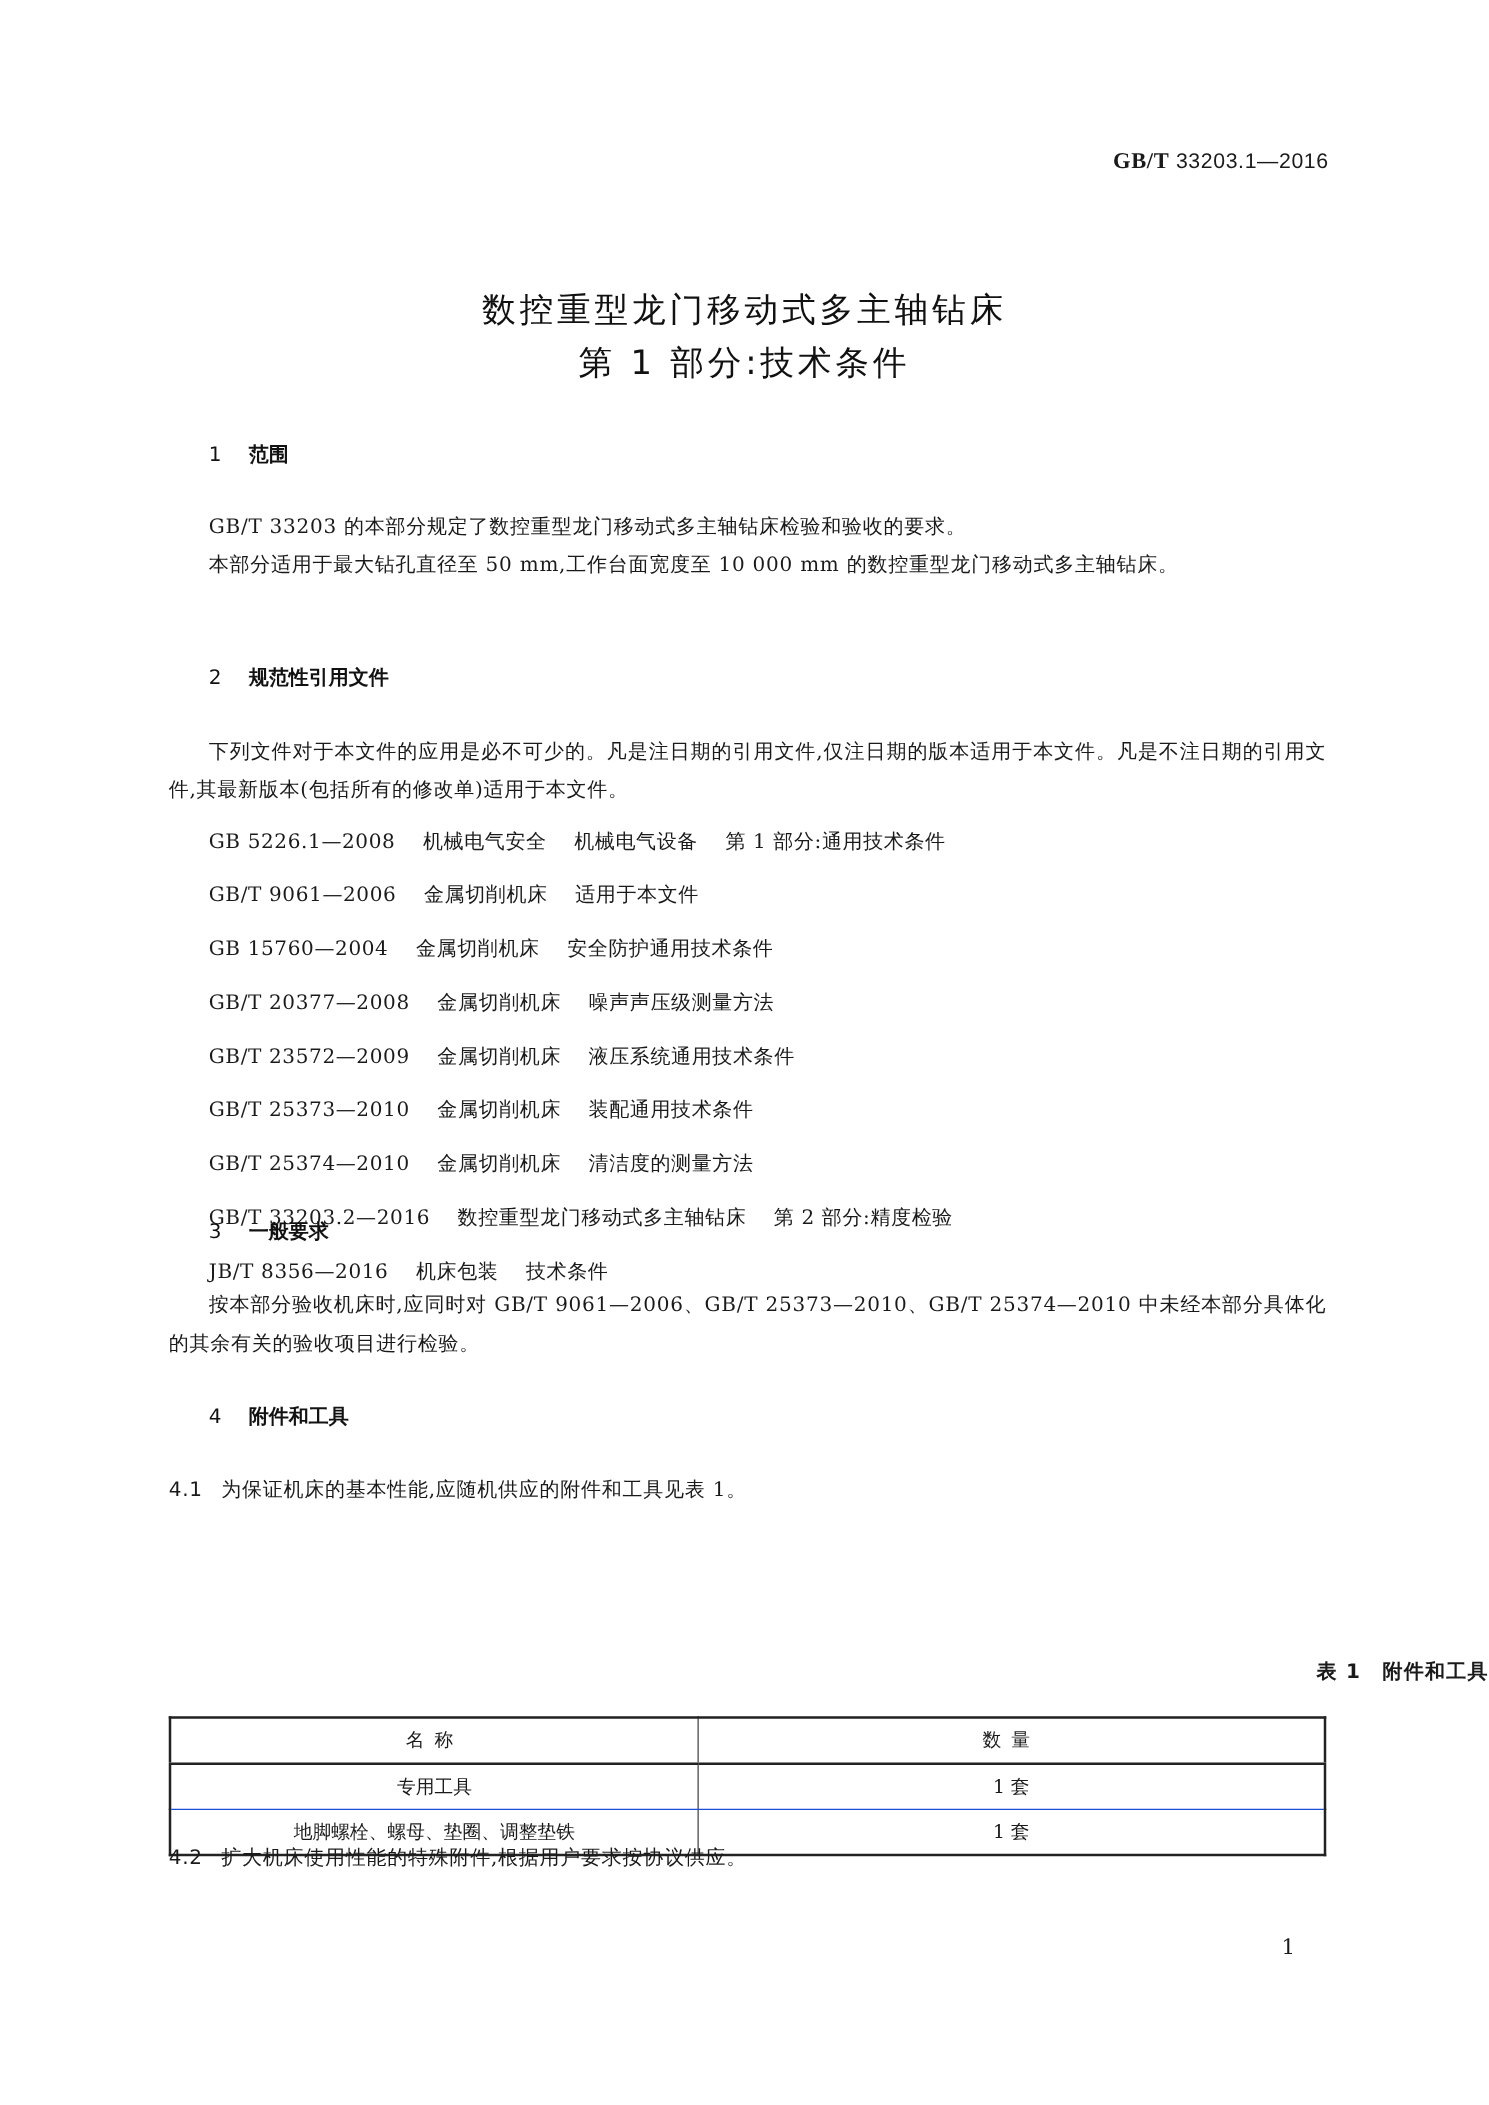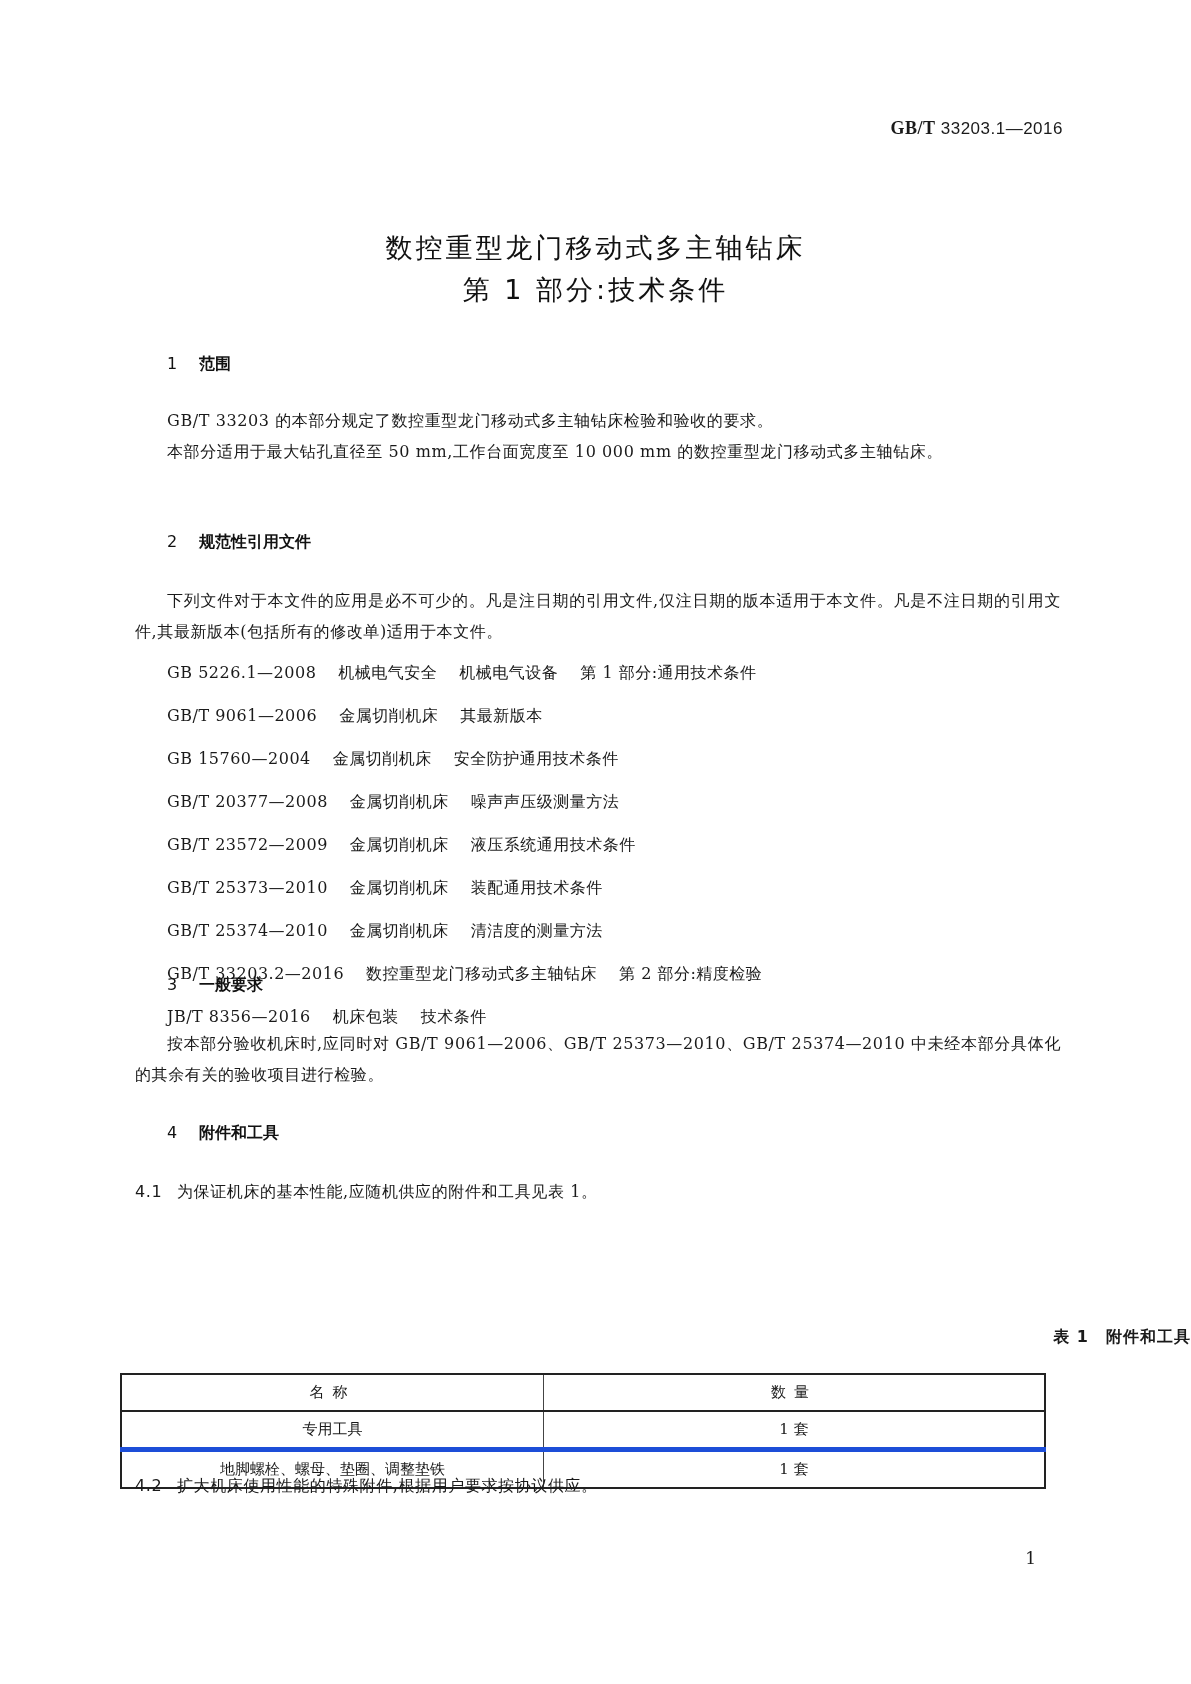--- a/index.html
+++ b/index.html
@@ -45,30 +45,30 @@
     .clause .cnum {
       display: inline-block; width: 42px;
       font-family: "DejaVu Sans", "Liberation Sans", sans-serif;
     }
     .tbl-cap {
       left: 0; width: 1191px; text-align: right; top: 1327px;
       font-family: "DejaVu Sans", "Liberation Sans", sans-serif;
       font-weight: bold; font-size: 16px; letter-spacing: 1px;
     }
     table.acc {
-      position: absolute; left: 120px; top: 1373px; width: 926px;
+      position: absolute; left: 135px; top: 1373px; width: 926px;
       border-collapse: collapse; font-size: 15px;
       border: 2px solid #222;
     }
     table.acc td, table.acc th {
       border-left: 1px solid #444; border-right: 1px solid #444;
       text-align: center; height: 35px; padding: 0; font-weight: normal;
     }
     table.acc th { border-bottom: 2px solid #222; letter-spacing: 8px; }
-    table.acc tr.row td { border-bottom: 5px solid #1d4ed8; }
+    table.acc tr.row td { border-bottom: 1px solid #1d4ed8; }
     .pagenum { top: 1548px; right: 155px; font-size: 17px; }
   </style>
 </head>
 <body>
 
 <div class="abs std-no">
   <b>GB/T</b>&nbsp;<span>33203.1—2016</span>
 </div>
 
 <div class="abs title t1">数控重型龙门移动式多主轴钻床</div>
@@ -83,21 +83,21 @@
 </div>
 
 <div class="abs heading" style="top:532px;">
   <span class="num">2</span><span>规范性引用文件</span>
 </div>
 <div class="abs para" style="top:585px;">
   <p>下列文件对于本文件的应用是必不可少的。凡是注日期的引用文件,仅注日期的版本适用于本文件。凡是不注日期的引用文件,其最新版本(包括所有的修改单)适用于本文件。</p>
 </div>
 <div class="abs refs" style="top:645px;">
   <div class="ref"><span>GB 5226.1—2008</span><span class="gap"></span><span>机械电气安全</span><span class="gap"></span><span>机械电气设备</span><span class="gap"></span><span>第 1 部分:通用技术条件</span></div>
-  <div class="ref"><span>GB/T 9061—2006</span><span class="gap"></span><span>金属切削机床</span><span class="gap"></span><span>其最新版本</span></div>
+  <div class="ref"><span>GB/T 9061—2006</span><span class="gap"></span><span>金属切削机床</span><span class="gap"></span><span>适用于本文件</span></div>
   <div class="ref"><span>GB 15760—2004</span><span class="gap"></span><span>金属切削机床</span><span class="gap"></span><span>安全防护通用技术条件</span></div>
   <div class="ref"><span>GB/T 20377—2008</span><span class="gap"></span><span>金属切削机床</span><span class="gap"></span><span>噪声声压级测量方法</span></div>
   <div class="ref"><span>GB/T 23572—2009</span><span class="gap"></span><span>金属切削机床</span><span class="gap"></span><span>液压系统通用技术条件</span></div>
   <div class="ref"><span>GB/T 25373—2010</span><span class="gap"></span><span>金属切削机床</span><span class="gap"></span><span>装配通用技术条件</span></div>
   <div class="ref"><span>GB/T 25374—2010</span><span class="gap"></span><span>金属切削机床</span><span class="gap"></span><span>清洁度的测量方法</span></div>
   <div class="ref"><span>GB/T 33203.2—2016</span><span class="gap"></span><span>数控重型龙门移动式多主轴钻床</span><span class="gap"></span><span>第 2 部分:精度检验</span></div>
   <div class="ref"><span>JB/T 8356—2016</span><span class="gap"></span><span>机床包装</span><span class="gap"></span><span>技术条件</span></div>
 </div>
 
 <div class="abs heading" style="top:975px;">

